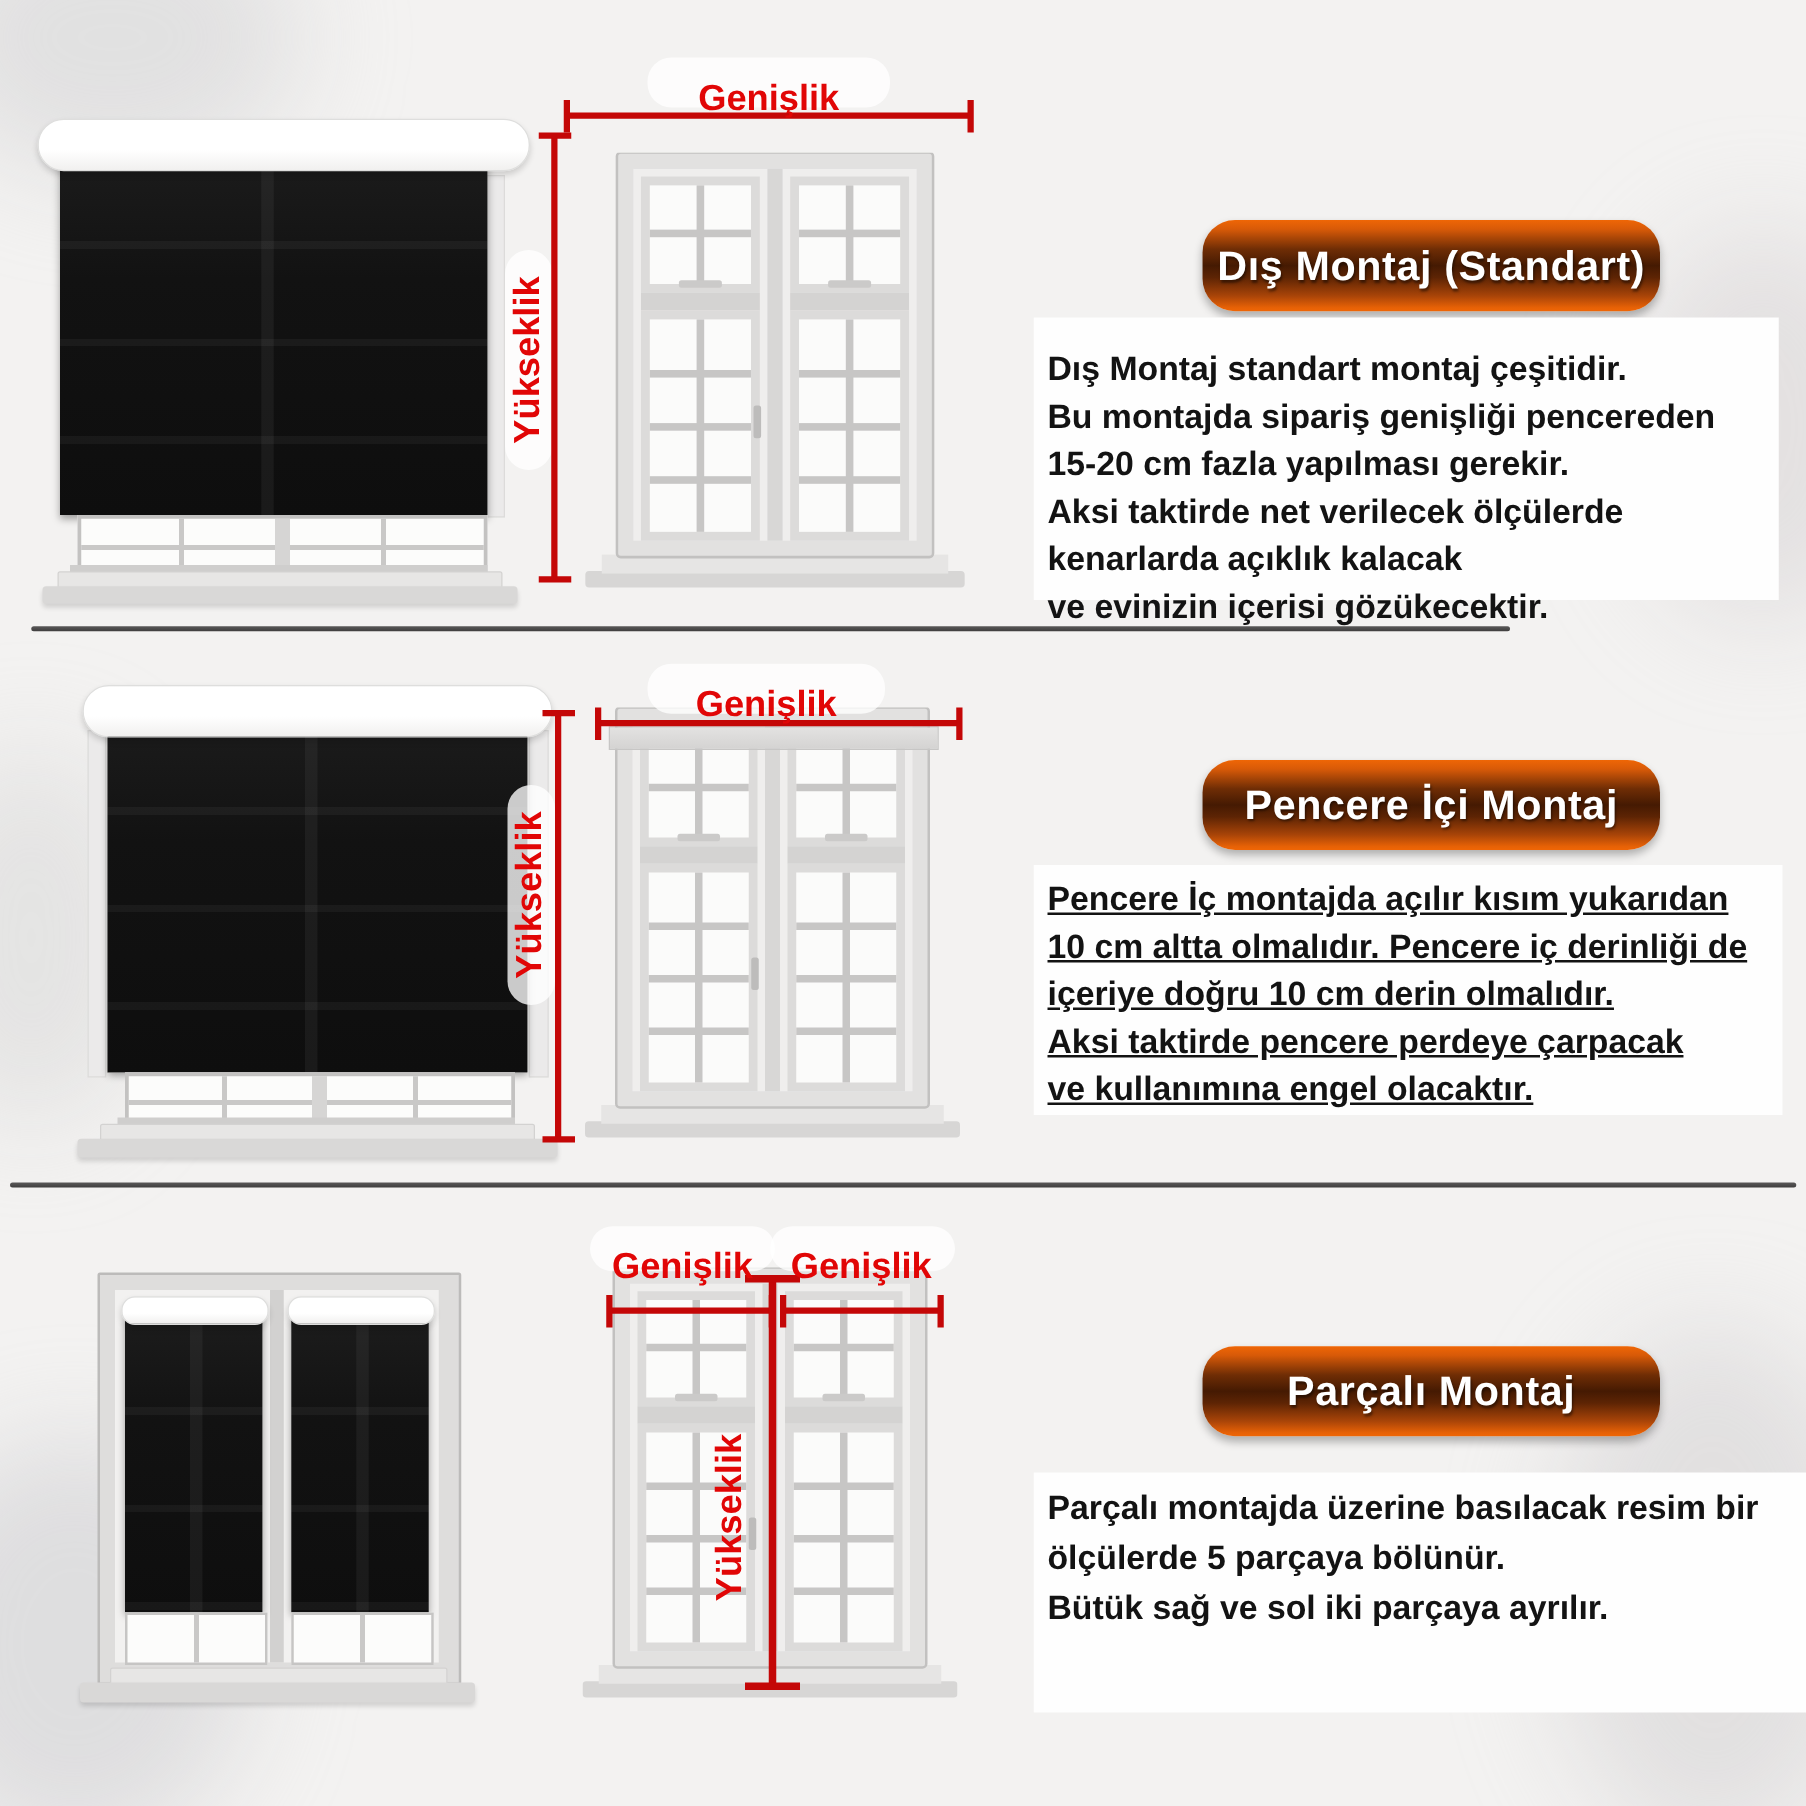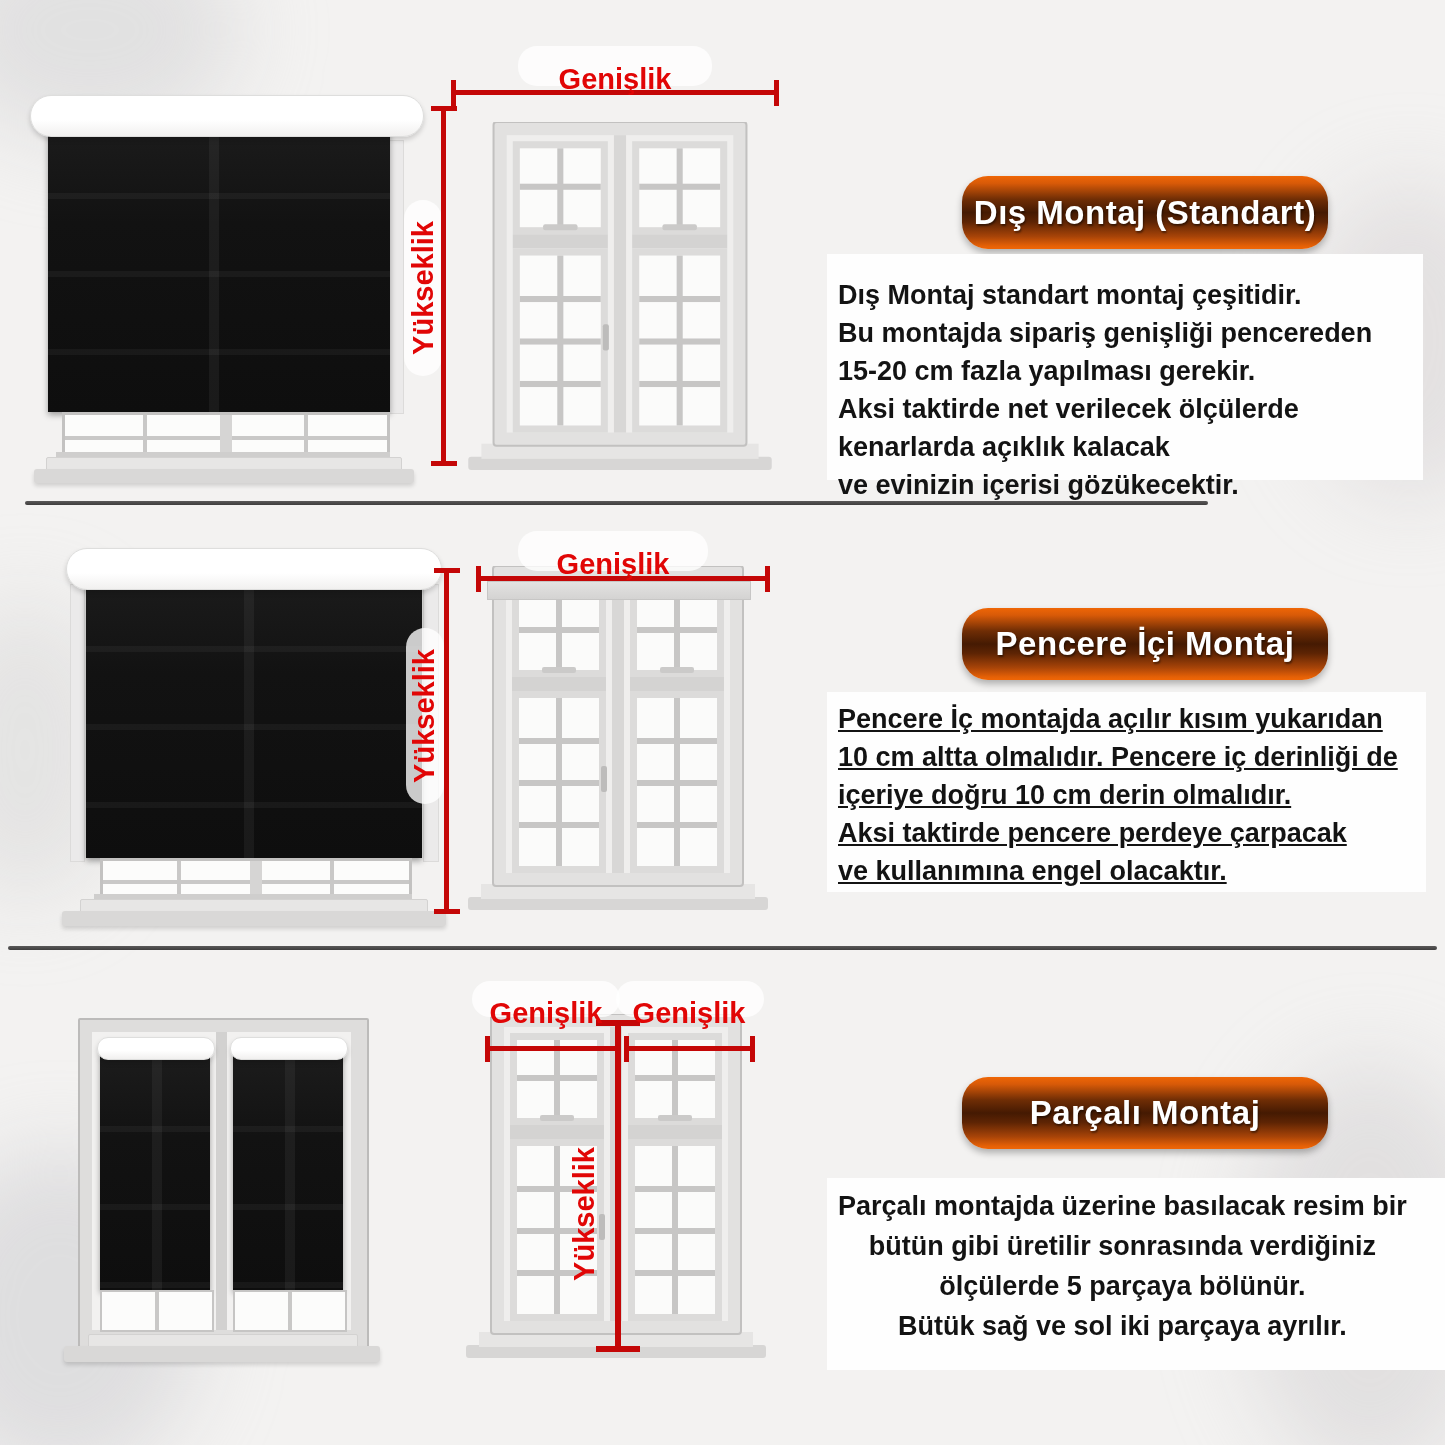--- a/index.html
+++ b/index.html
@@ -248,21 +248,20 @@
         <span class="cap-r"></span>
       </div>
     <div class="dim-v wide" style="left:615px;top:1022px;height:328px;width:6px;">
         <span class="cap-t"></span>
         <span class="cap-b"></span>
       </div>
     <div class="dim-label v" style="left:584px;top:1214px;">Yükseklik</div>
 
     <div class="badge" style="top:1077px;height:72px;">Parçalı Montaj</div>
     <div class="textbox" style="left:827px;top:1178px;width:618px;height:192px;"></div>
-    <div class="desc lh40" style="left:838px;top:1186px;text-align:center;">
+    <div class="desc lh40" style="left:838px;top:1186px;">
       <div>Parçalı montajda üzerine basılacak resim bir</div>
-      <div>bütün gibi üretilir sonrasında verdiğiniz</div>
       <div>ölçülerde 5 parçaya bölünür.</div>
       <div>Bütük sağ ve sol iki parçaya ayrılır.</div>
     </div>
   </div>
 
 </div>
 
 </body></html>

